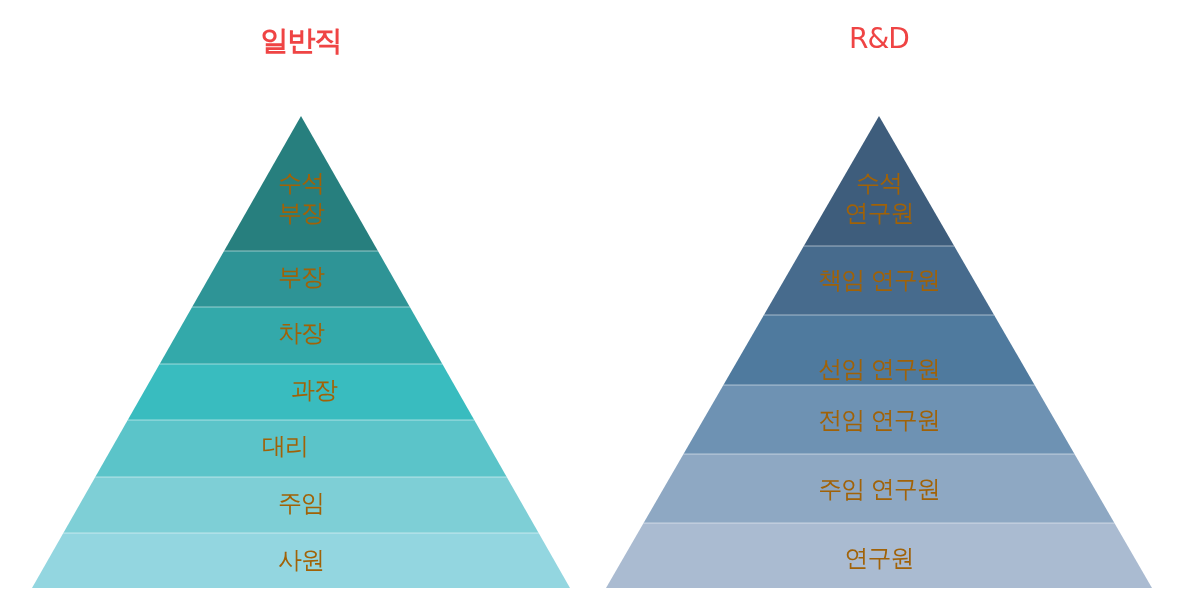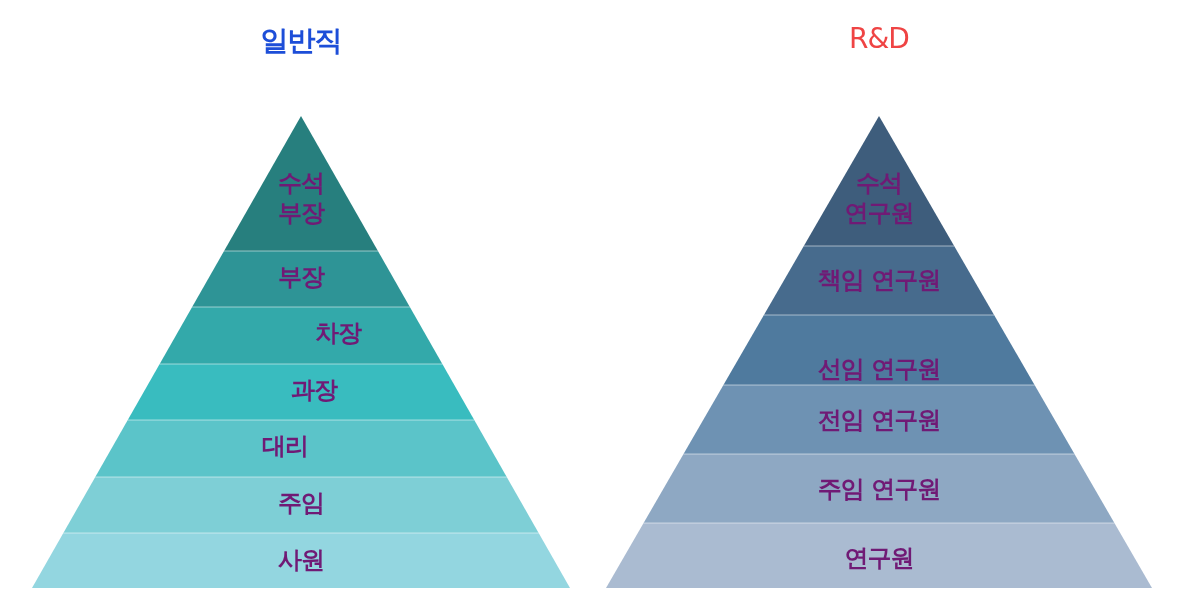--- a/index.html
+++ b/index.html
@@ -1,21 +1,21 @@
 <!DOCTYPE html>
 <html><head>
 <meta charset="utf-8">
 <style>
   html,body{margin:0;padding:0;background:#ffffff;}
   body{width:1186px;height:600px;position:relative;overflow:hidden;font-family:"DejaVu Sans","Liberation Sans",sans-serif;}
   .title{position:absolute;top:22px;font-size:28px;text-align:center;width:300px;letter-spacing:-1px;}
-  #title-left{left:151px;color:#1d4ed8;font-weight:bold;}
+  #title-left{left:151px;color:#ef4444;font-weight:bold;}
   #title-right{left:729px;color:#ef4444;}
   svg{position:absolute;left:0;top:0;}
-  .lbl{position:absolute;color:#701a75;font-size:24px;text-align:center;line-height:30px;letter-spacing:-1px;transform:translateX(-50%);white-space:nowrap;font-weight:bold;}
+  .lbl{position:absolute;color:#a16207;font-size:24px;text-align:center;line-height:30px;letter-spacing:-1px;transform:translateX(-50%);white-space:nowrap;}
 </style>
 </head>
 <body>
 
 <div class="title" id="title-left">일반직</div>
 <div class="title" id="title-right">R&amp;D</div>
 
 <svg width="1186" height="600">
   <g id="left-pyr">
       <polygon points="301,116 377.9385593220339,251 224.06144067796612,251" fill="#277f7e"></polygon>
@@ -45,21 +45,21 @@
       <polygon points="643.5953389830509,523 1114.4046610169491,523 1152,588 606,588" fill="#aabbd1"></polygon>
       <line x1="643.5953389830509" x2="1114.4046610169491" y1="523" y2="523" stroke="rgba(255,255,255,0.35)" stroke-width="1.5"></line>
     </g>
 </svg>
 
 <div class="lbl" style="left:301px;top:168px;">
   <div>수석</div>
   <div>부장</div>
 </div>
 <div class="lbl" style="left:301px;top:262px;">부장</div>
-<div class="lbl" style="left:301px;top:318px;margin-left:37px;">차장</div>
+<div class="lbl" style="left:301px;top:318px;">차장</div>
 <div class="lbl" style="left:314px;top:375px;">과장</div>
 <div class="lbl" style="left:285px;top:431px;text-align:right;">대리</div>
 <div class="lbl" style="left:301px;top:488px;">주임</div>
 <div class="lbl" style="left:301px;top:545px;">사원</div>
 
 <div class="lbl" style="left:879px;top:168px;">
   <div>수석</div>
   <div>연구원</div>
 </div>
 <div class="lbl" style="left:879px;top:265px;">책임 연구원</div>

